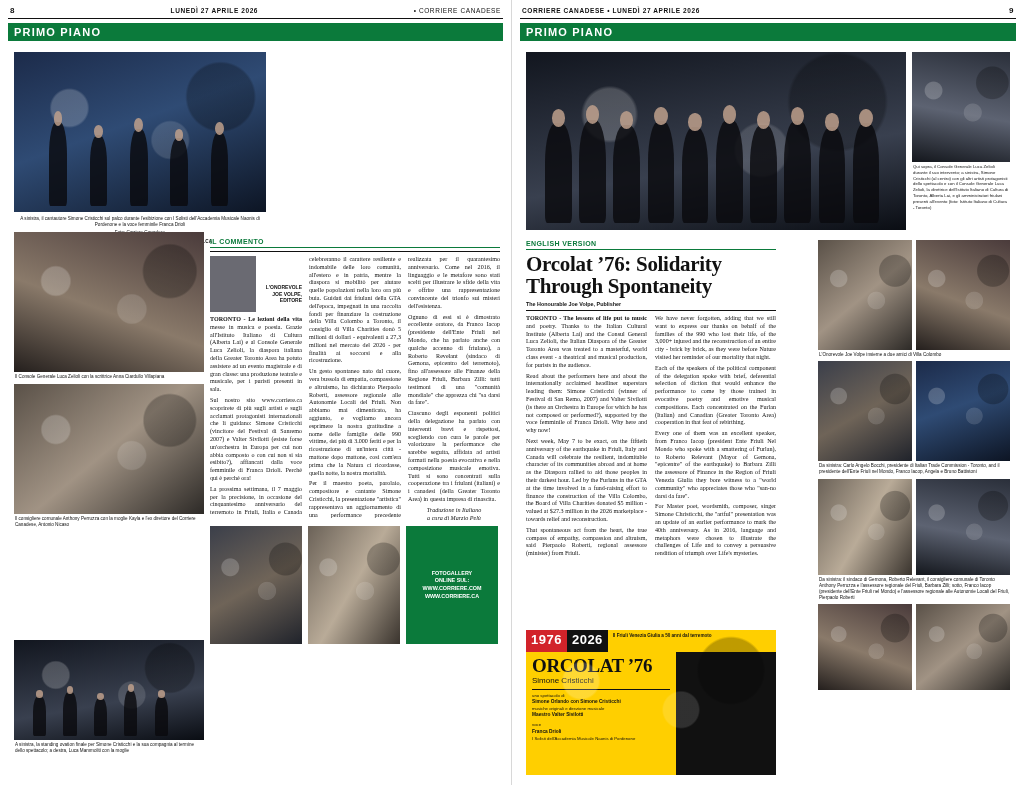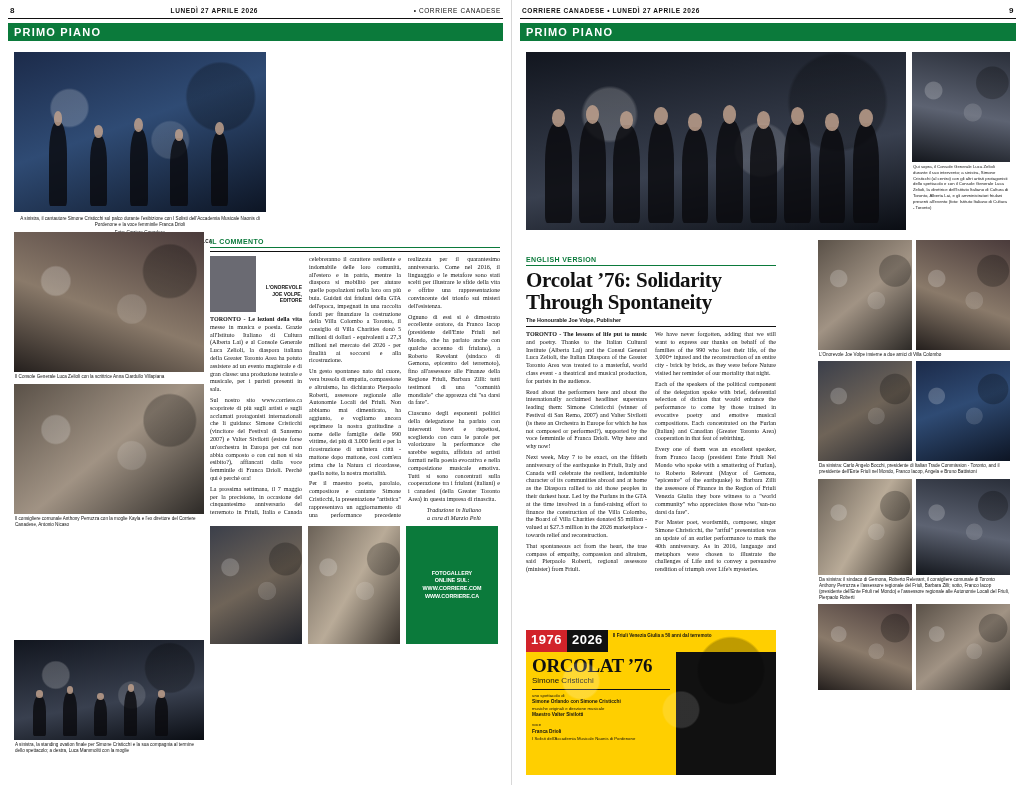--- a/index.html
+++ b/index.html
@@ -104,21 +104,21 @@
 
   
   .r-top { position: absolute; left: 14px; top: 52px; width: 380px; }
   .r-top .photo { width: 380px; height: 178px; }
 
   .r-side { position: absolute; left: 400px; top: 52px; width: 98px; }
   .r-side .photo { width: 98px; height: 110px; }
   .r-side .cap { font-size: 4.3px; }
 
   .english-head {
-    position: absolute; left: 14px; top: 256px; width: 250px;
+    position: absolute; left: 14px; top: 240px; width: 250px;
   }
   .headline-en {
     font-family: "Liberation Serif", serif;
     font-weight: bold; font-size: 21px; line-height: 1.05;
     letter-spacing: -.3px; margin: 3px 0 4px 0;
   }
   .pubname {
     font-family: "Liberation Sans", sans-serif;
     font-size: 5.4px; font-weight: bold; margin-bottom: 3px;
   }

